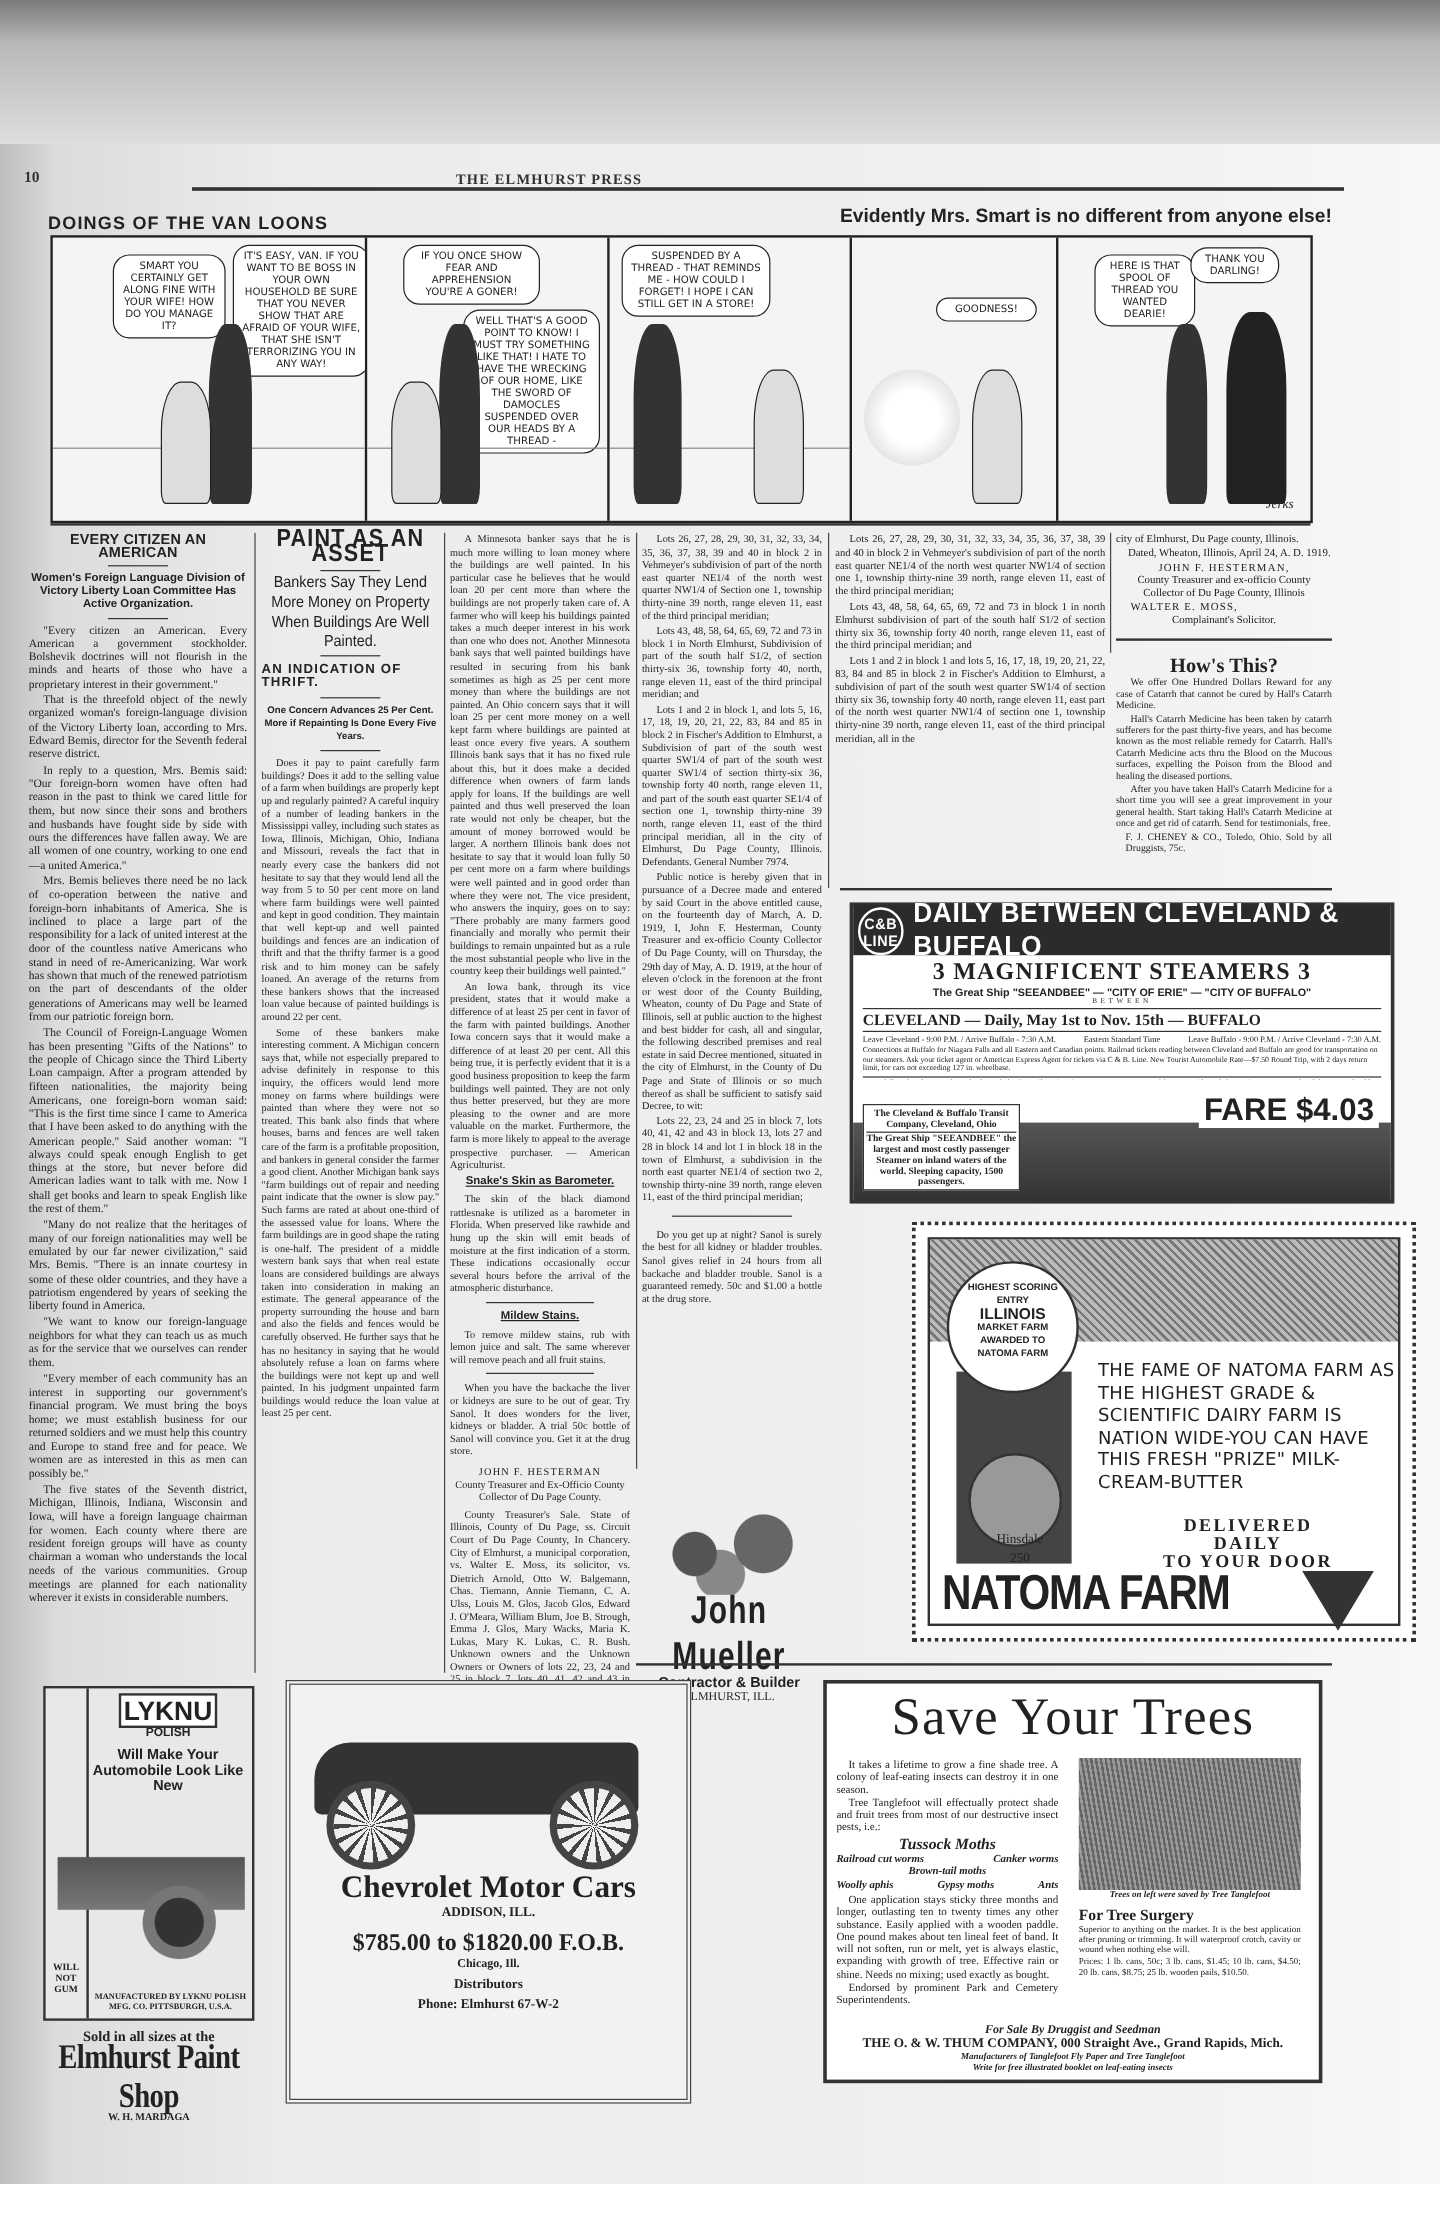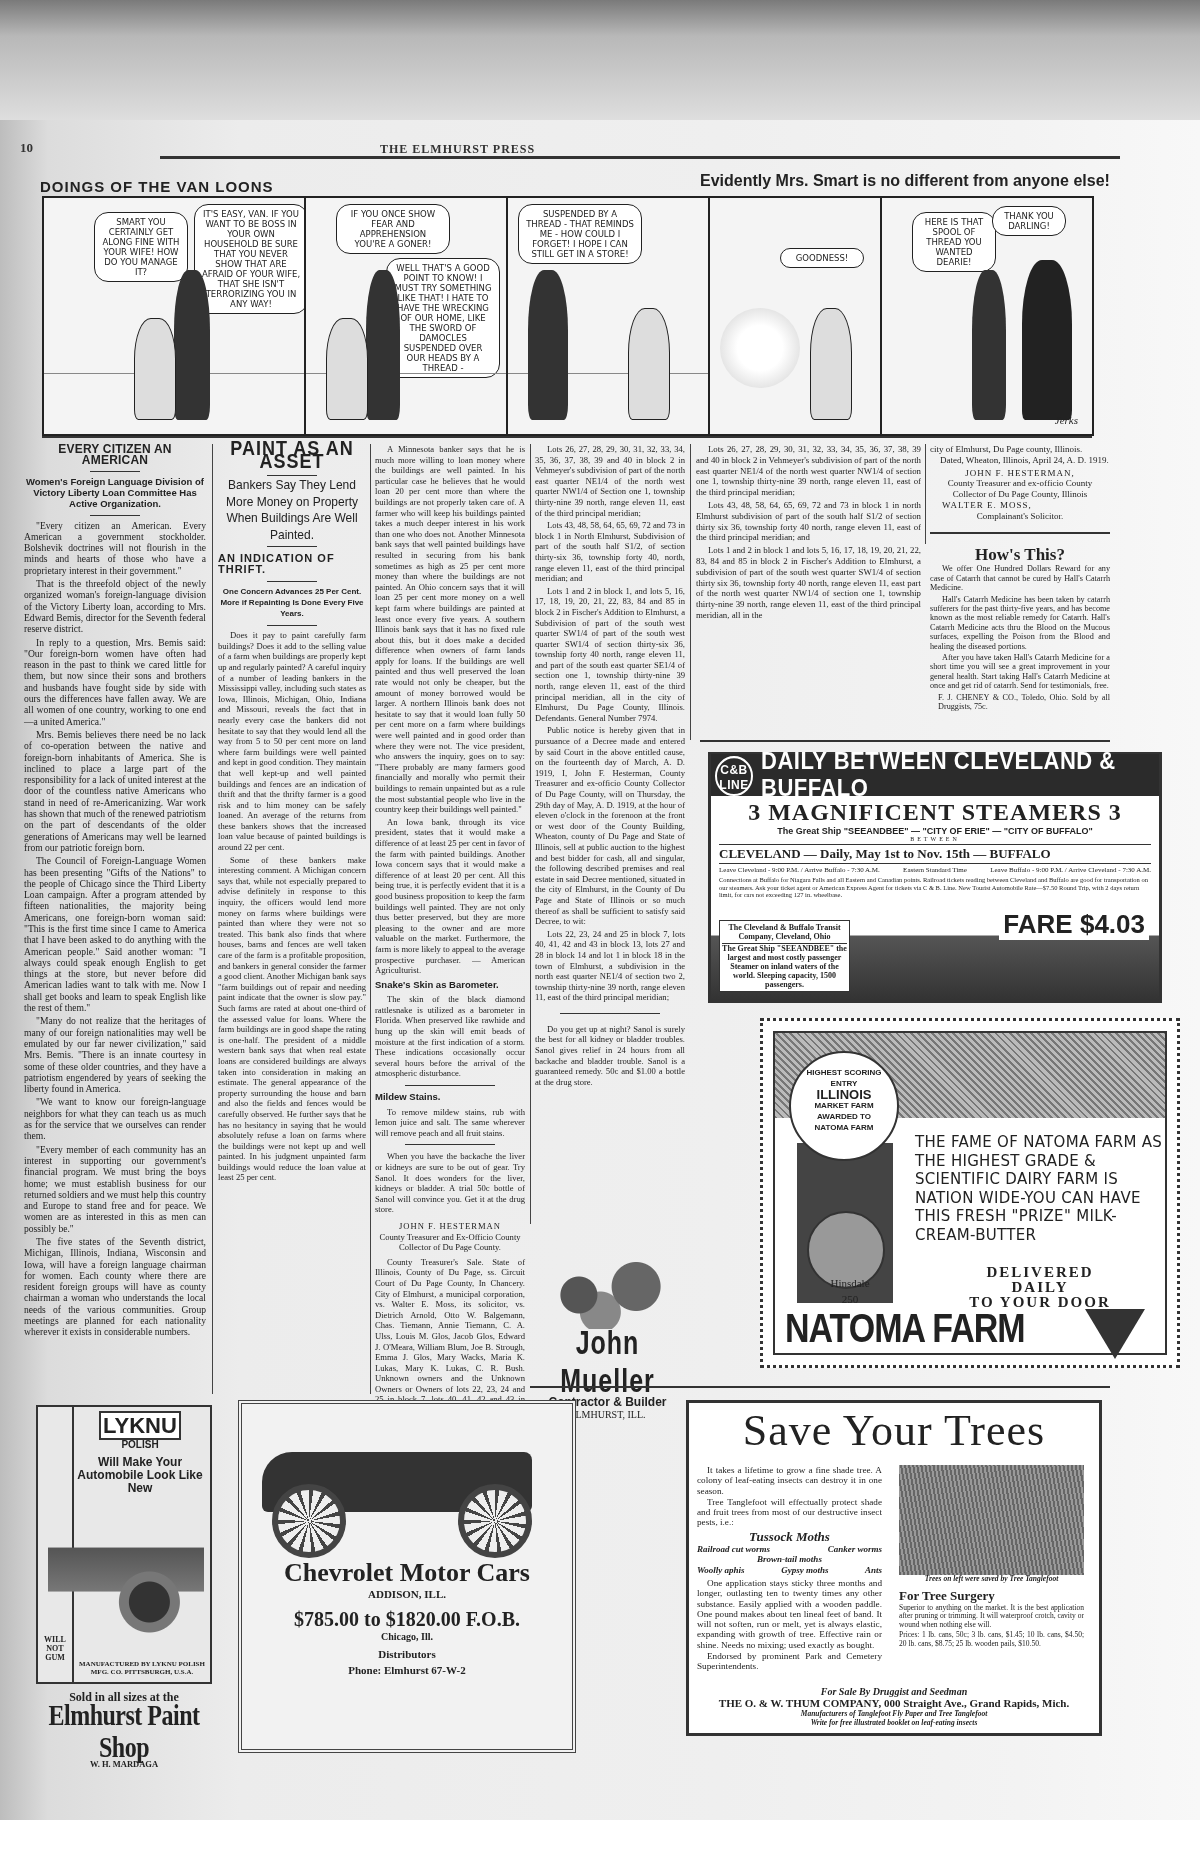--- a/index.html
+++ b/index.html
@@ -22,26 +22,26 @@
   .col{position:absolute;font-size:9.6px;line-height:11.3px;text-align:justify;z-index:2;}
   .col p{margin:0 0 2px 0;text-indent:12px;}
   .vrule{position:absolute;width:1px;background:#444;z-index:2;}
   .hrule{position:absolute;height:2px;background:#333;z-index:2;}
   .hl1{font-family:"Liberation Sans","DejaVu Sans",sans-serif;font-weight:bold;text-align:center;font-size:13px;letter-spacing:.2px;margin:0 0 4px 0;}
   .hl2{font-family:"Liberation Sans","DejaVu Sans",sans-serif;font-weight:bold;text-align:center;font-size:9.5px;line-height:11px;margin:0 0 6px 0;}
   .hlbig{font-family:"Liberation Sans","DejaVu Sans",sans-serif;font-weight:bold;text-align:center;font-size:22px;letter-spacing:1.5px;transform:scaleY(1.15);margin:0 0 8px 0;}
   .hlmid{font-family:"Liberation Sans","DejaVu Sans",sans-serif;text-align:center;font-size:14px;line-height:18px;transform:scaleY(1.1);margin:0 0 6px 0;}
   .hlcaps{font-family:"Liberation Sans","DejaVu Sans",sans-serif;font-weight:bold;text-align:left;font-size:15px;letter-spacing:2px;margin:6px 0;}
   .dash{width:50px;height:1px;background:#333;margin:4px auto;}
-  .small-hd{text-align:left;font-weight:bold;font-family:"Liberation Sans","DejaVu Sans",sans-serif;font-size:9.5px;margin:4px 0;}
+  .small-hd{text-align:center;font-weight:bold;font-family:"Liberation Sans","DejaVu Sans",sans-serif;font-size:9.5px;margin:4px 0;text-decoration:underline;}
   .box{position:absolute;z-index:2;}
   .cb{left:708px;top:752px;width:448px;height:245px;background:#fff;border:3px solid #333;}
   .cb-top{background:#2b2b2b;color:#fff;font-family:"Liberation Sans","DejaVu Sans",sans-serif;font-weight:bold;font-size:22px;height:40px;display:flex;align-items:center;padding-left:50px;letter-spacing:.5px;transform:scaleY(1.05);}
   .cb-logo{position:absolute;left:4px;top:2px;width:38px;height:38px;border:2px solid #fff;border-radius:50%;background:#2b2b2b;color:#fff;font-size:12px;font-weight:bold;text-align:center;line-height:14px;padding-top:4px;box-sizing:border-box;}
-  .cb-h{text-align:center;font-weight:bold;font-size:24px;margin:4px 0 0 0;letter-spacing:1px;}
+  .cb-h{text-align:center;font-weight:bold;font-size:20px;margin:4px 0 0 0;letter-spacing:1px;}
   .cb-ships{text-align:center;font-weight:bold;font-size:9px;font-family:"Liberation Sans","DejaVu Sans",sans-serif;}
   .cb-route{font-weight:bold;font-size:13px;margin:2px 8px;border-top:1px solid #333;border-bottom:1px solid #333;padding:1px 0;}
   .cb-sched{display:flex;justify-content:space-between;font-size:7px;margin:0 8px;}
   .cb-fine{font-size:6.5px;line-height:7.5px;margin:2px 8px;}
   .cb-bottom{position:absolute;left:0;right:0;bottom:0;height:100px;background:linear-gradient(180deg,#fff 0%,#fff 35%,#555 36%,#333 100%);}
   .cb-co{position:absolute;left:8px;bottom:8px;width:125px;background:#fff;font-size:8px;text-align:center;line-height:9px;border:1px solid #333;padding:2px;}
   .cb-fare{position:absolute;right:10px;bottom:60px;font-family:"Liberation Sans","DejaVu Sans",sans-serif;font-weight:bold;font-size:26px;color:#222;background:#fff;padding:0 4px;margin-top:12px;}
   .natoma{left:760px;top:1018px;width:420px;height:350px;border:3px dotted #333;padding:6px;box-sizing:border-box;background:#fff;}
   .natoma-inner{position:absolute;left:10px;top:10px;right:10px;bottom:10px;border:2px solid #333;}
   .natoma-scene{position:absolute;left:0;right:0;top:0;height:85px;background:repeating-linear-gradient(45deg,#777 0 2px,#bbb 2px 5px);}

